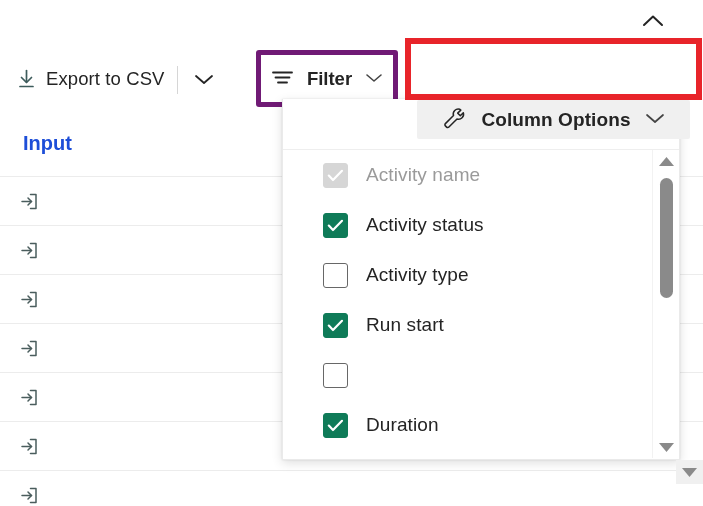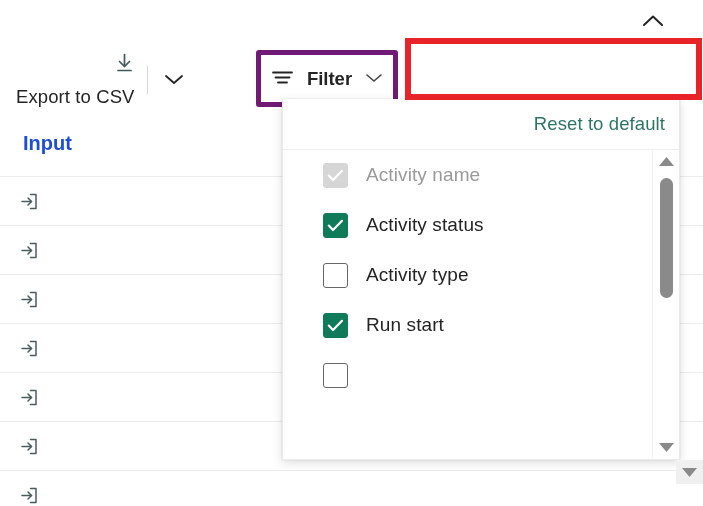--- a/index.html
+++ b/index.html
@@ -41,27 +41,26 @@
   .export-group {
     position: absolute;
     left: 8px;
     top: 2px;
     height: 56px;
     display: flex;
     align-items: center;
   }
   .export-btn {
     display: flex;
-    align-items: flex-end;
+    align-items: flex-start;
     gap: 9px;
     padding: 8px 8px;
     background: transparent;
     border: none;
     cursor: pointer;
-    flex-direction: column;
   }
   .export-label {
     font-size: 18.5px;
     color: #242424;
     letter-spacing: .1px;
   }
   .tool-divider {
     width: 1px;
     height: 28px;
     background: #d6d6d6;
@@ -411,20 +410,33 @@
       </svg>
     </span>
     <span class="filter-label">Filter</span>
     <span>
       <svg width="18" height="11" viewBox="0 0 18 11">
         <polyline points="2,3 9,9 16,3" fill="none" stroke="#444444" stroke-width="1.6" stroke-linecap="round" stroke-linejoin="round"></polyline>
       </svg>
     </span>
   </button>
 
+  <button class="col-opt-btn">
+    <span>
+      <svg width="25" height="24" viewBox="0 0 25 24">
+        <path d="M17.8 3.2a5 5 0 0 0-6.3 6.3L3.4 17.6a1.6 1.6 0 0 0 0 2.3l1.2 1.2a1.6 1.6 0 0 0 2.3 0l8.1-8.1a5 5 0 0 0 6.3-6.3l-3 3-2.6-2.6 3.1-3z" fill="none" stroke="#242424" stroke-width="1.5" stroke-linejoin="round"></path>
+      </svg>
+    </span>
+    <span class="col-opt-label">Column Options</span>
+    <span>
+      <svg width="20" height="12" viewBox="0 0 20 12">
+        <polyline points="2,3 10,10 18,3" fill="none" stroke="#444444" stroke-width="1.7" stroke-linecap="round" stroke-linejoin="round"></polyline>
+      </svg>
+    </span>
+  </button>
 </div>
 
 <div class="col-opt-highlight"></div>
 
 <div class="dropdown">
 
   <div class="dd-header">
     <button class="reset-link">Reset to default</button>
   </div>
 
@@ -459,20 +471,28 @@
           <polyline points="1.8,6.6 6,11 15,1.8" fill="none" stroke="#ffffff" stroke-width="2.2" stroke-linecap="round" stroke-linejoin="round"></polyline>
         </svg>
       </span>
       <span class="cbx-label">Run start</span>
     </div>
 
     <div class="dd-item">
       <span class="cbx unchecked"></span>
     </div>
 
+    <div class="dd-item">
+      <span class="cbx checked">
+        <svg width="17" height="13" viewBox="0 0 17 13">
+          <polyline points="1.8,6.6 6,11 15,1.8" fill="none" stroke="#ffffff" stroke-width="2.2" stroke-linecap="round" stroke-linejoin="round"></polyline>
+        </svg>
+      </span>
+      <span class="cbx-label">Duration</span>
+    </div>
 
   </div>
 
   <div class="dd-scroll">
     <div class="sb-arrow up">
       <svg class="tri" width="17" height="11" viewBox="0 0 17 11">
         <polygon points="8.5,1 16,10 1,10" fill="#8a8a8a"></polygon>
       </svg>
     </div>
     <div class="sb-thumb"></div>

